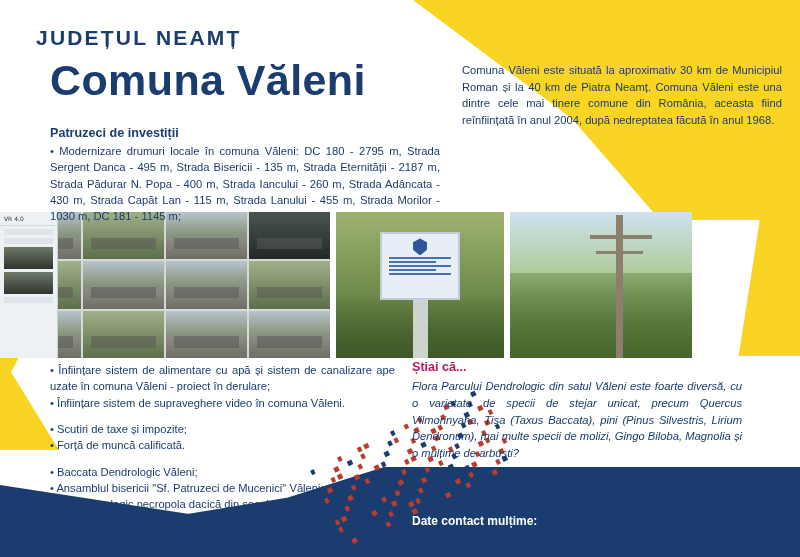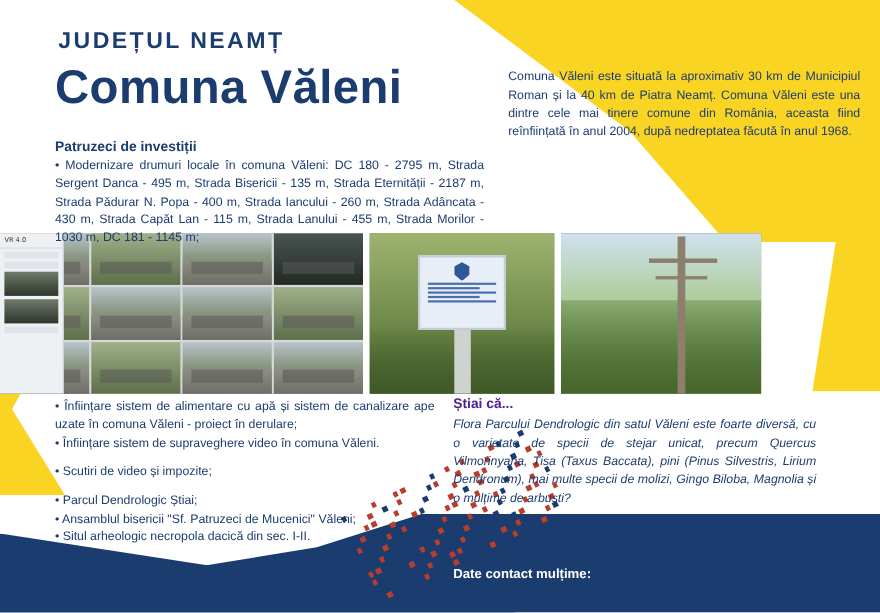--- a/index.html
+++ b/index.html
@@ -73,21 +73,21 @@
   }
   .motif-dot {
     width: 5px; height: 5px;
     background: #b93d2e;
   }
   .motif-dot.alt { background: #1b3c6e; }
 
   
   .county {
     position: absolute;
-    left: 53px; top: 26px;
+    left: 36px; top: 26px;
     font-size: 21px; font-weight: bold;
     letter-spacing: 2.2px;
     color: #1b3c6e;
     z-index: 5;
   }
   .commune {
     position: absolute;
     left: 50px; top: 56px;
     font-size: 43px; font-weight: bold;
     color: #1b3c6e;
@@ -278,21 +278,21 @@
 
   
   #stiai {
     position: absolute;
     left: 412px; top: 360px;
     width: 330px;
     z-index: 5;
   }
   .stiai-title {
     font-size: 12.6px; font-weight: bold;
-    color: #4c1d95;
+    color: #be185d;
     margin-bottom: 4px;
   }
   .stiai-body {
     font-size: 11.2px;
     line-height: 1.5;
     color: #1b3c6e;
     font-style: italic;
     text-align: justify;
   }
 
@@ -380,24 +380,25 @@
     </div>
 
   </div>
 
   <div id="left-lower">
     <div class="block">
       <div class="body-text">• Înființare sistem de alimentare cu apă și sistem de canalizare ape uzate în comuna Văleni - proiect în derulare;</div>
       <div class="body-text">• Înființare sistem de supraveghere video în comuna Văleni.</div>
     </div>
     <div class="block">
-      <div class="body-text">• Scutiri de video și impozite;</div>
+      <div class="body-text">• Scutiri de taxe și impozite;</div>
+      <div class="body-text">• Forță de muncă calificată.</div>
     </div>
     <div class="block">
-      <div class="body-text">• Parcul Dendrologic Știai;</div>
+      <div class="body-text">• Baccata Dendrologic Văleni;</div>
       <div class="body-text">• Ansamblul bisericii "Sf. Patruzeci de Mucenici" Văleni;</div>
       <div class="body-text">• Situl arheologic necropola dacică din sec. I-II.</div>
     </div>
   </div>
 
   <div id="stiai">
     <div class="stiai-title">Știai că...</div>
     <div class="stiai-body">Flora Parcului Dendrologic din satul Văleni este foarte diversă, cu o varietate de specii de stejar unicat, precum Quercus Vilmorinyana, Tisa (Taxus Baccata), pini (Pinus Silvestris, Lirium Dendronum), mai multe specii de molizi, Gingo Biloba, Magnolia și o mulțime de arbuști?</div>
   </div>
 

